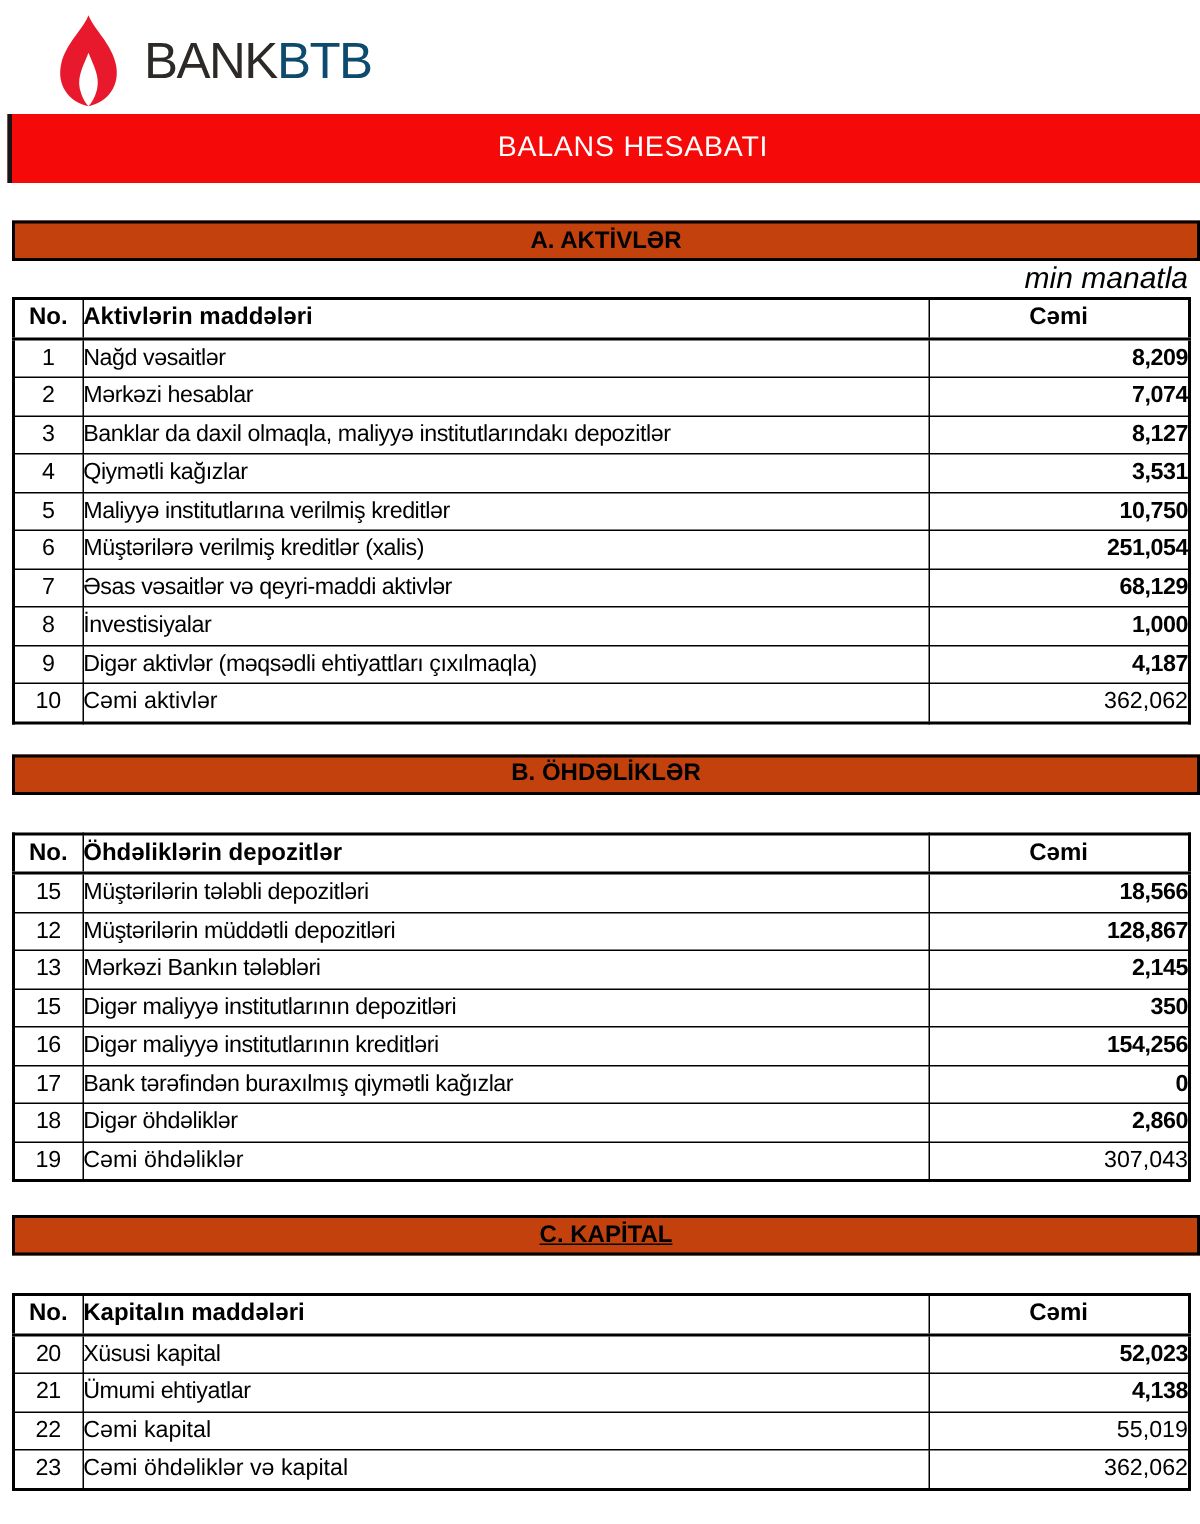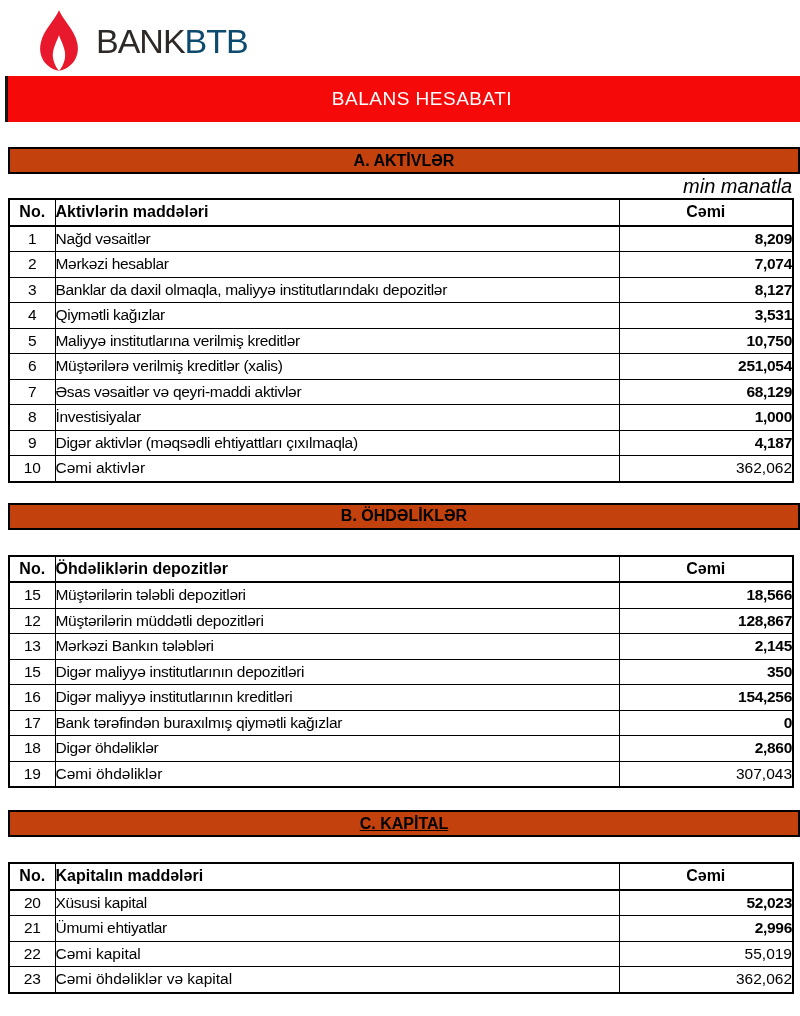--- a/index.html
+++ b/index.html
@@ -275,21 +275,21 @@
       </thead>
       <tbody>
           <tr>
             <td class="c-no">20</td>
             <td class="c-item">Xüsusi kapital</td>
             <td class="c-val">52,023</td>
           </tr>
           <tr>
             <td class="c-no">21</td>
             <td class="c-item">Ümumi ehtiyatlar</td>
-            <td class="c-val">2,996</td>
+            <td class="c-val">4,138</td>
           </tr>
           <tr class="total-row">
             <td class="c-no">22</td>
             <td class="c-item">Cəmi kapital</td>
             <td class="c-val">55,019</td>
           </tr>
           <tr class="total-row">
             <td class="c-no">23</td>
             <td class="c-item">Cəmi öhdəliklər və kapital</td>
             <td class="c-val">362,062</td>

